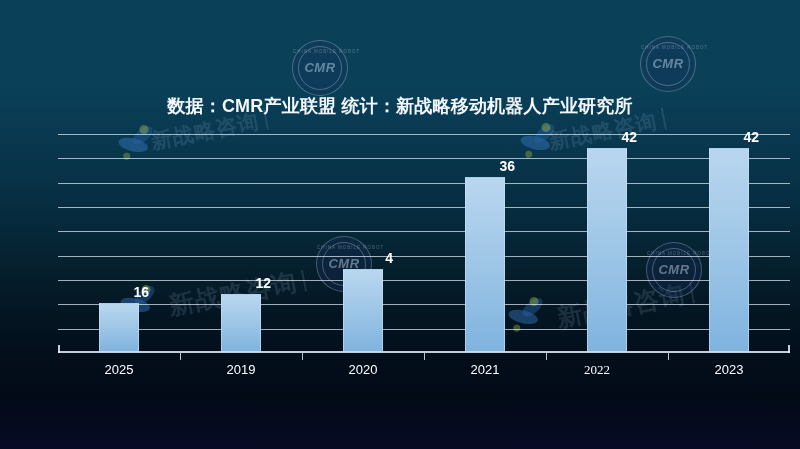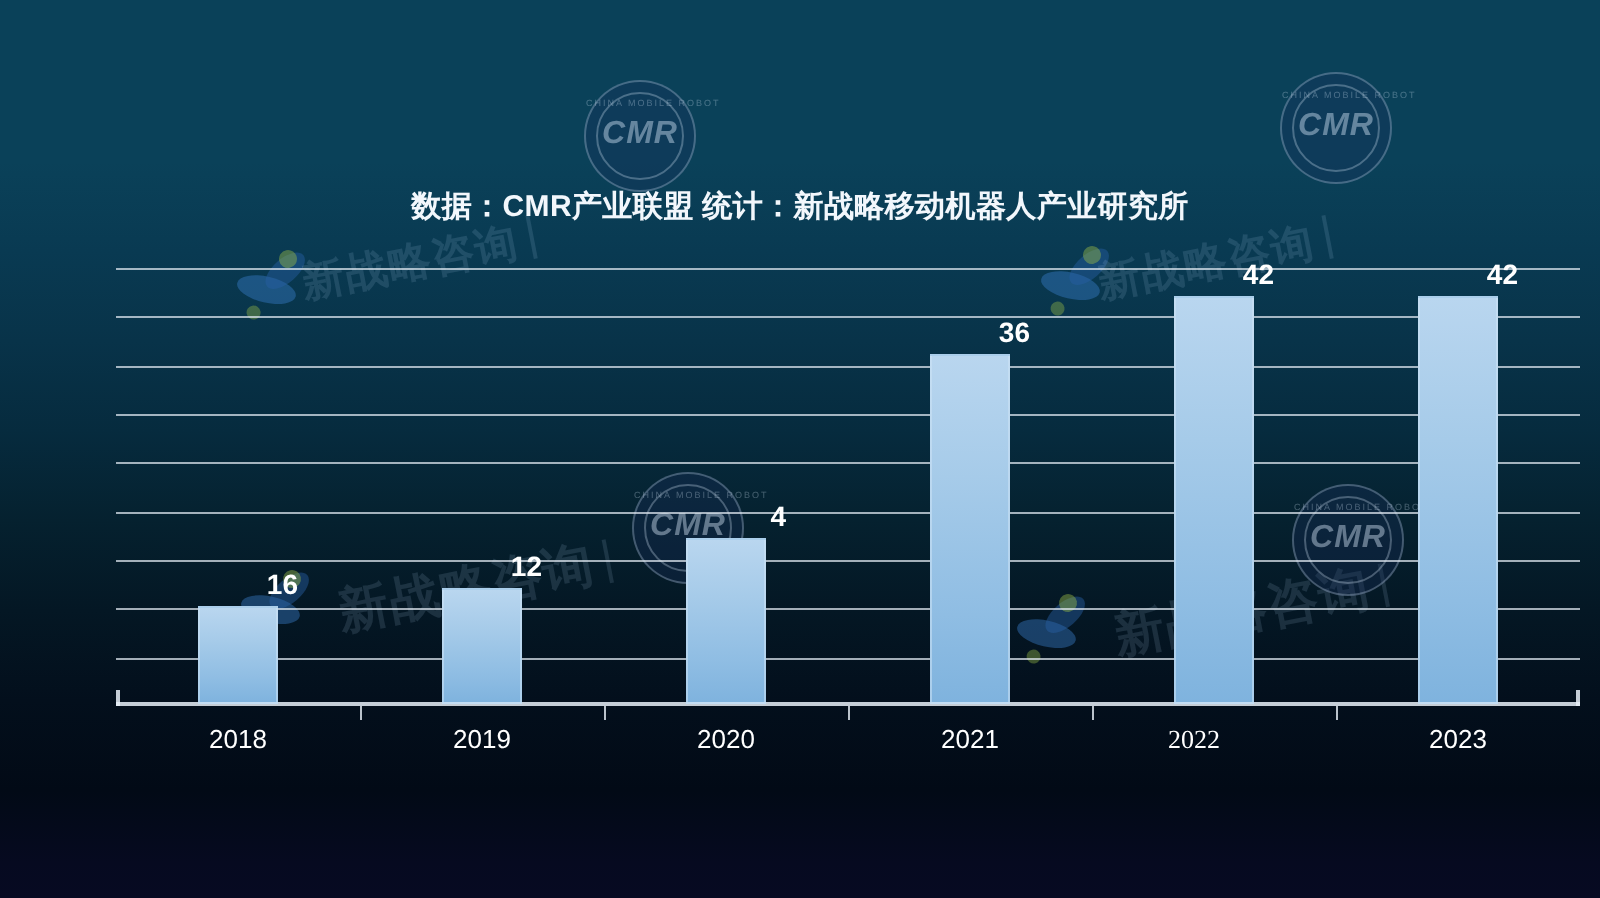--- a/index.html
+++ b/index.html
@@ -99,21 +99,21 @@
     position: absolute;
     left: 5px; top: 5px; right: 5px; bottom: 5px;
     border-radius: 50%;
     border: 1px solid rgba(215, 232, 250, 0.30);
   }
   .wm-seal .sealtxt {
     position: absolute;
     left: 0; right: 0; top: 50%;
     transform: translateY(-52%);
     text-align: center;
-    font-size: 16px;
+    font-size: 13px;
     font-weight: bold;
     font-style: italic;
     color: rgba(222, 238, 255, 0.42);
     letter-spacing: 0.5px;
   }
   .wm-seal .sealarc {
     position: absolute;
     left: 0; right: 0; top: 8px;
     text-align: center;
     font-size: 4.5px;
@@ -134,21 +134,21 @@
     color: #ffffff;
     letter-spacing: 0.3px;
     white-space: nowrap;
   }
   .subtitle {
     position: absolute;
     left: 0;
     right: 0;
     top: 94px;
     text-align: center;
-    font-size: 15px;
+    font-size: 18px;
     font-weight: bold;
     color: #f2f7fc;
     letter-spacing: 0.2px;
     white-space: nowrap;
   }
 
   
   .plot {
     position: absolute;
     left: 58px;
@@ -279,21 +279,21 @@
       <div class="gridline" style="top: 170.333px;"></div>
       <div class="gridline" style="top: 146px;"></div>
       <div class="gridline" style="top: 121.667px;"></div>
       <div class="gridline" style="top: 97.3333px;"></div>
       <div class="gridline" style="top: 73px;"></div>
       <div class="gridline" style="top: 48.6667px;"></div>
       <div class="gridline" style="top: 24.3333px;"></div>
       <div class="gridline" style="top: 0px;"></div>
       <div class="bar" style="left: 41px; width: 40px; height: 48.6667px;"></div>
       <div class="barlabel" style="left: 31px; width: 60px; top: 150.333px;">16</div>
-      <div class="xlabel" style="left: 21px; width: 80px;">2018</div>
+      <div class="xlabel" style="left: 21px; width: 80px;">2025</div>
       <div class="tick" style="left: 122px;"></div>
       <div class="bar" style="left: 163px; width: 40px; height: 58.4px;"></div>
       <div class="barlabel" style="left: 153px; width: 60px; top: 140.6px;">12</div>
       <div class="xlabel" style="left: 143px; width: 80px;">2019</div>
       <div class="tick" style="left: 244px;"></div>
       <div class="bar" style="left: 285px; width: 40px; height: 82.7333px;"></div>
       <div class="barlabel" style="left: 275px; width: 60px; top: 116.267px;">4</div>
       <div class="xlabel" style="left: 265px; width: 80px;">2020</div>
       <div class="tick" style="left: 366px;"></div>
       <div class="bar" style="left: 407px; width: 40px; height: 175.2px;"></div>

